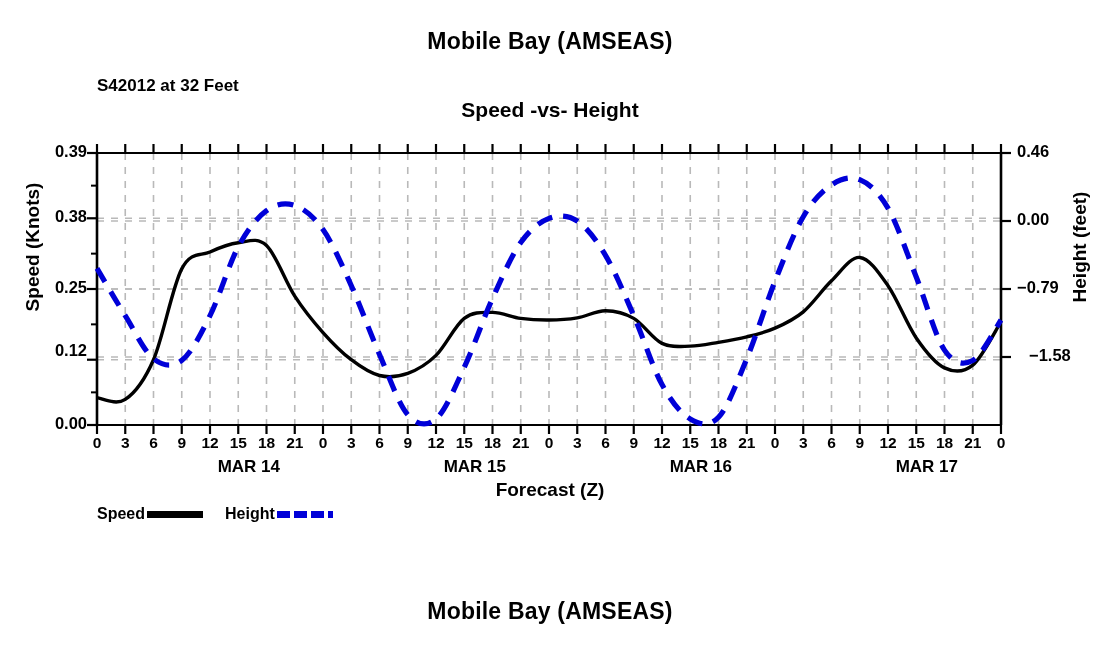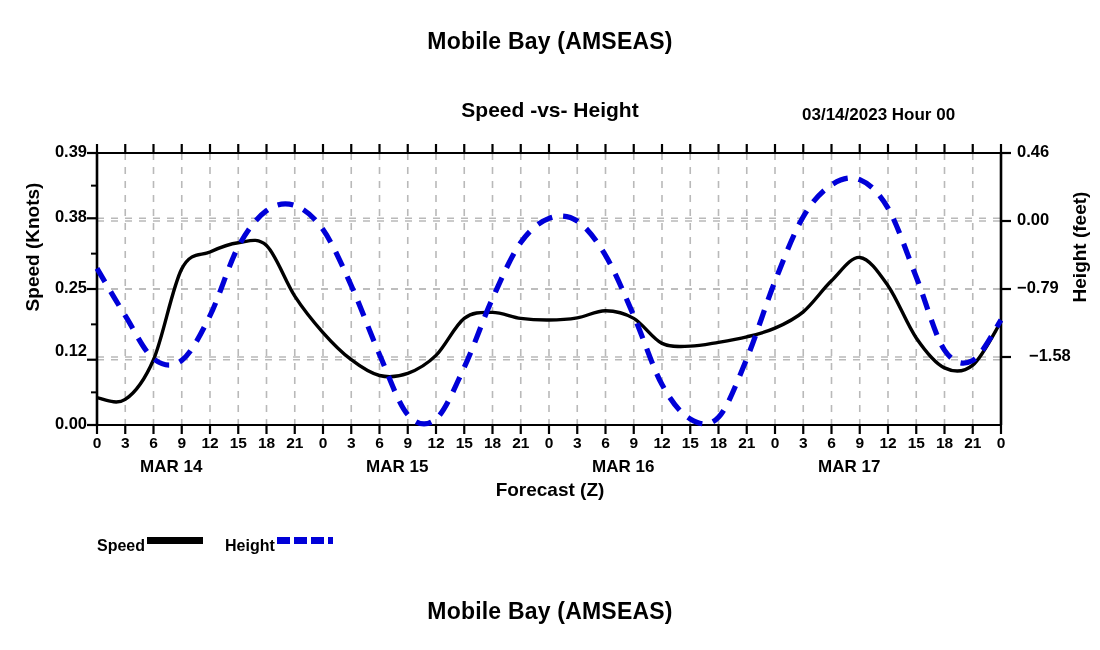--- a/index.html
+++ b/index.html
@@ -119,40 +119,39 @@
   }
   .xtick {
     width: 30px;
     margin-left: -15px;
     top: 434px;
   }
   .daylabel {
     position: absolute;
     font-size: 17px;
     font-weight: bold;
-    text-align: left;
+    text-align: right;
     width: 140px;
     margin-left: -70px;
     top: 457px;
     white-space: nowrap;
   }
 
   
   #legend {
     position: absolute;
     left: 97px;
     top: 505px;
     display: flex;
     align-items: center;
     gap: 0px;
   }
   .legend-item {
     display: flex;
-    align-items: flex-start;
-    margin-top: 32px;
+    align-items: center;
   }
   .legend-text {
     font-size: 16px;
     font-weight: bold;
   }
   .legend-swatch {
     width: 56px;
     height: 7px;
     margin-left: 2px;
     margin-right: 22px;
@@ -166,25 +165,25 @@
   }
 </style>
 </head>
 <body>
 
 <div id="page">
 
   <div class="title-main" id="title-top">Mobile Bay (AMSEAS)</div>
 
   <div class="meta-left">
+    <div>S42012 at 32 Feet</div>
   </div>
 
   <div class="subtitle">Speed -vs- Height</div>
 
-  <div class="meta-right">03/14/2023 Hour 00</div>
 
   <div id="plot-wrap">
     <svg id="chart" width="1100" height="650">
       <g id="grid-group">
           <line x1="125.25" y1="153" x2="125.25" y2="425" stroke="#b9b9b9" stroke-width="1.6" stroke-dasharray="7,7"></line>
           <line x1="153.5" y1="153" x2="153.5" y2="425" stroke="#b9b9b9" stroke-width="1.6" stroke-dasharray="7,7"></line>
           <line x1="181.75" y1="153" x2="181.75" y2="425" stroke="#b9b9b9" stroke-width="1.6" stroke-dasharray="7,7"></line>
           <line x1="210" y1="153" x2="210" y2="425" stroke="#b9b9b9" stroke-width="1.6" stroke-dasharray="7,7"></line>
           <line x1="238.25" y1="153" x2="238.25" y2="425" stroke="#b9b9b9" stroke-width="1.6" stroke-dasharray="7,7"></line>
           <line x1="266.5" y1="153" x2="266.5" y2="425" stroke="#b9b9b9" stroke-width="1.6" stroke-dasharray="7,7"></line>

